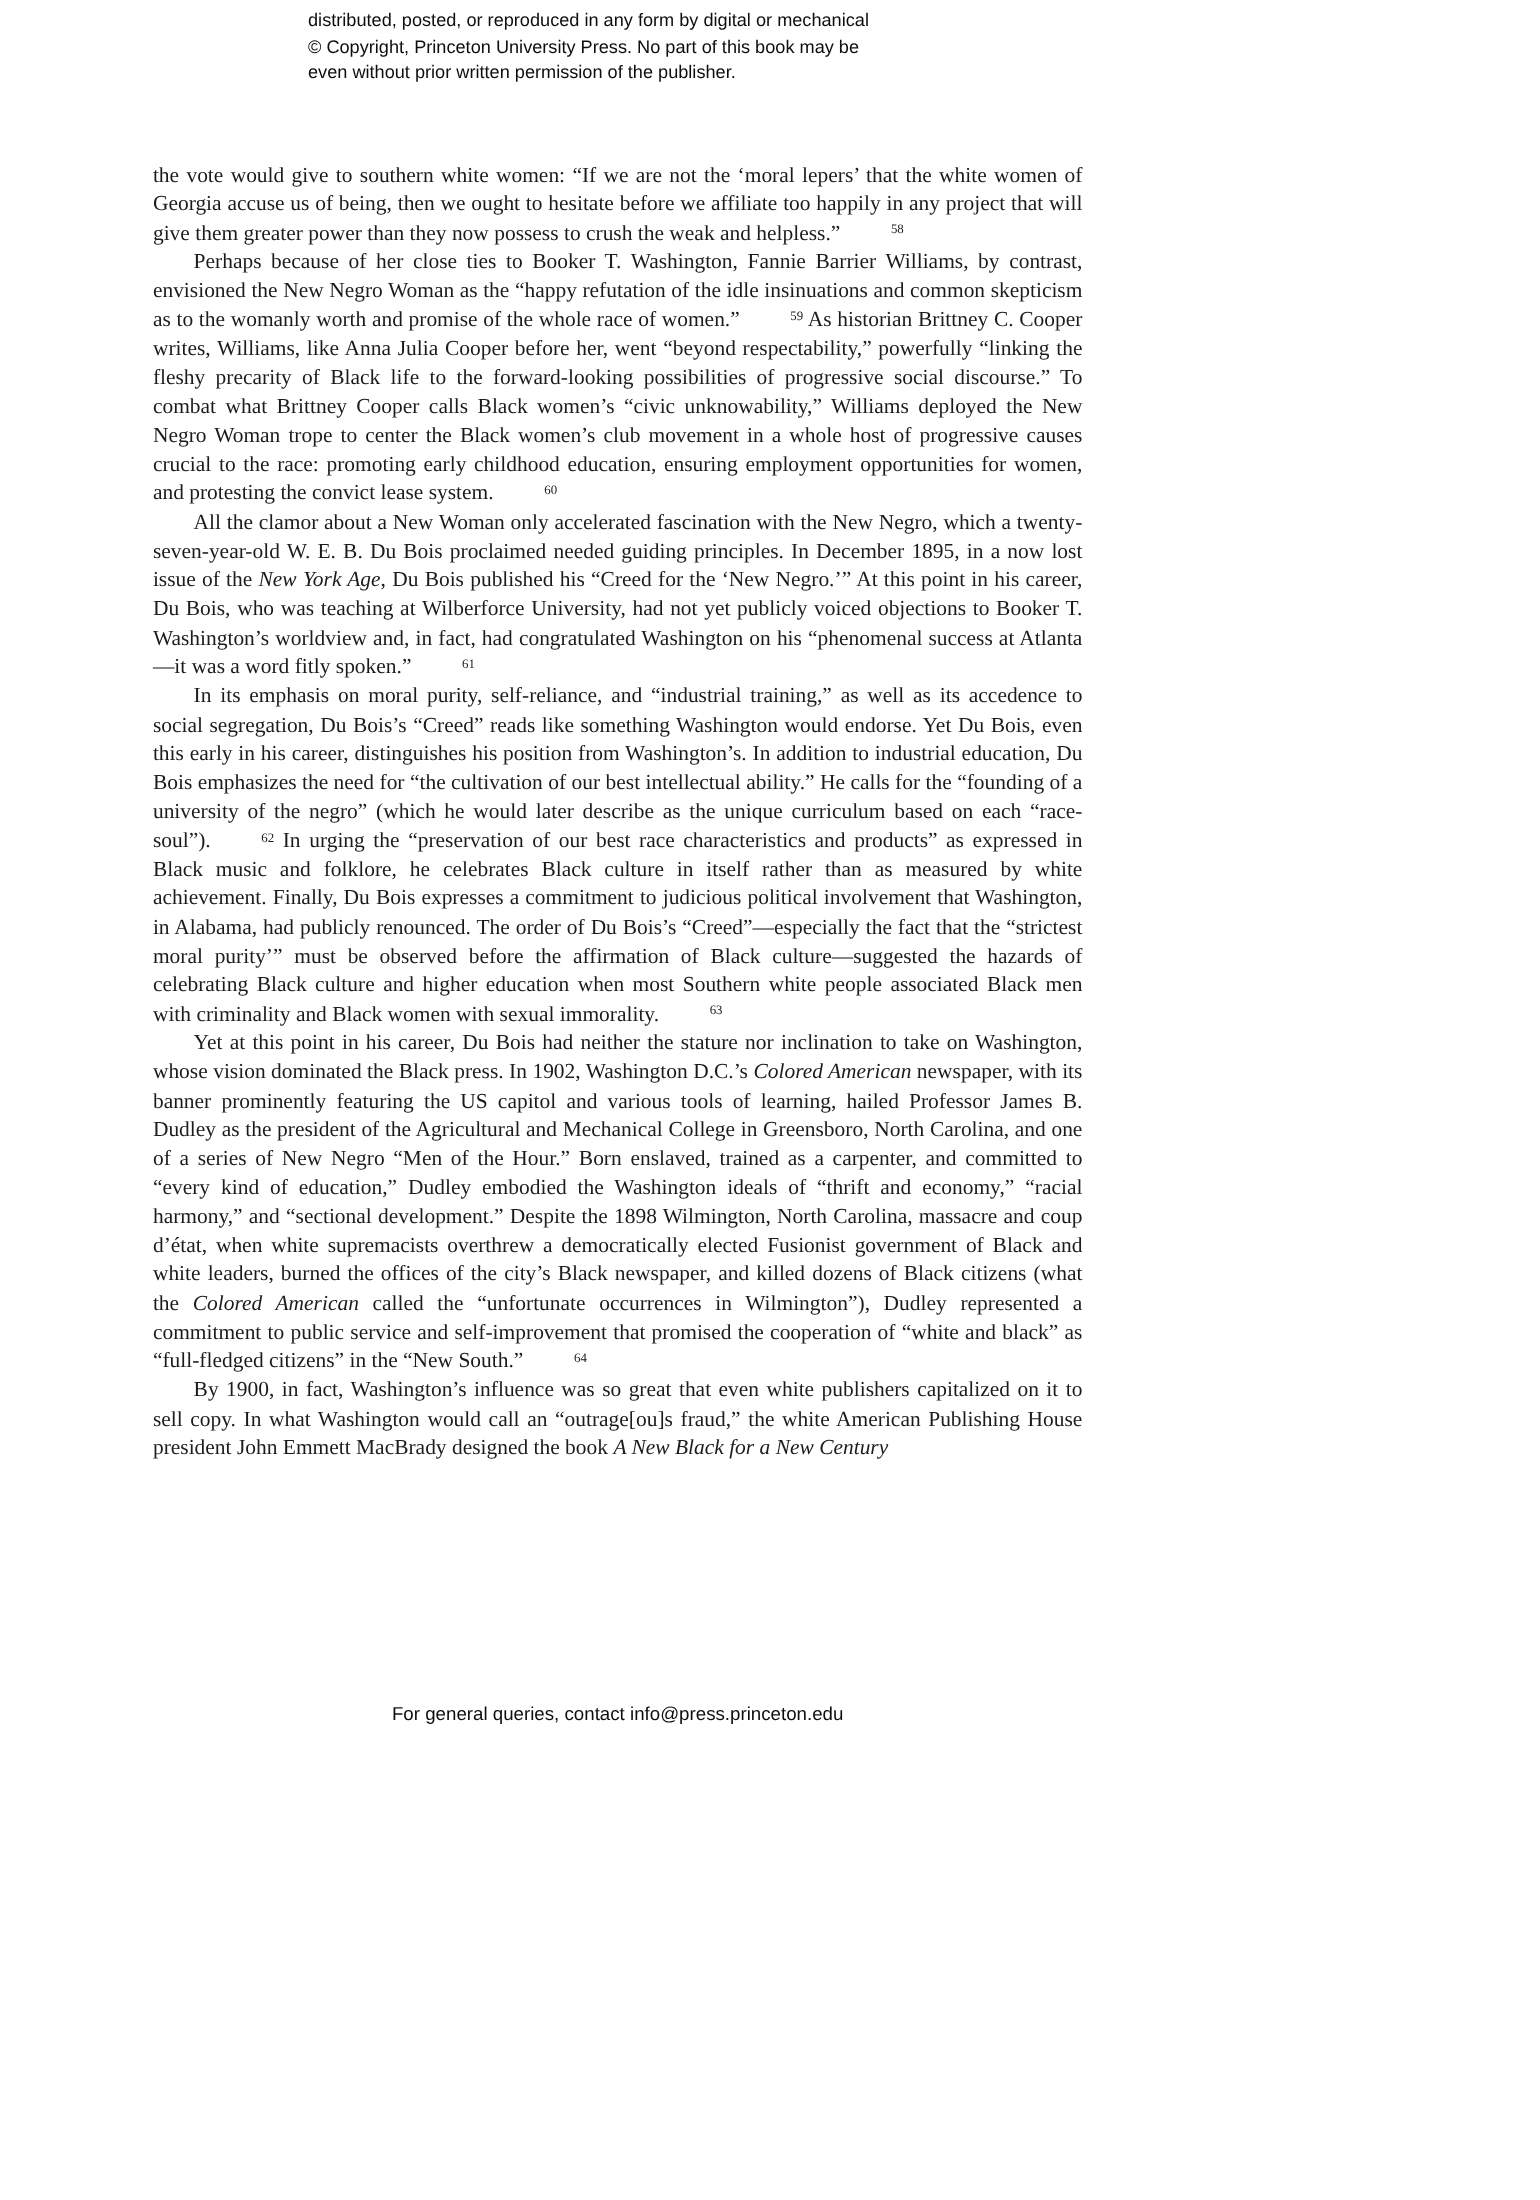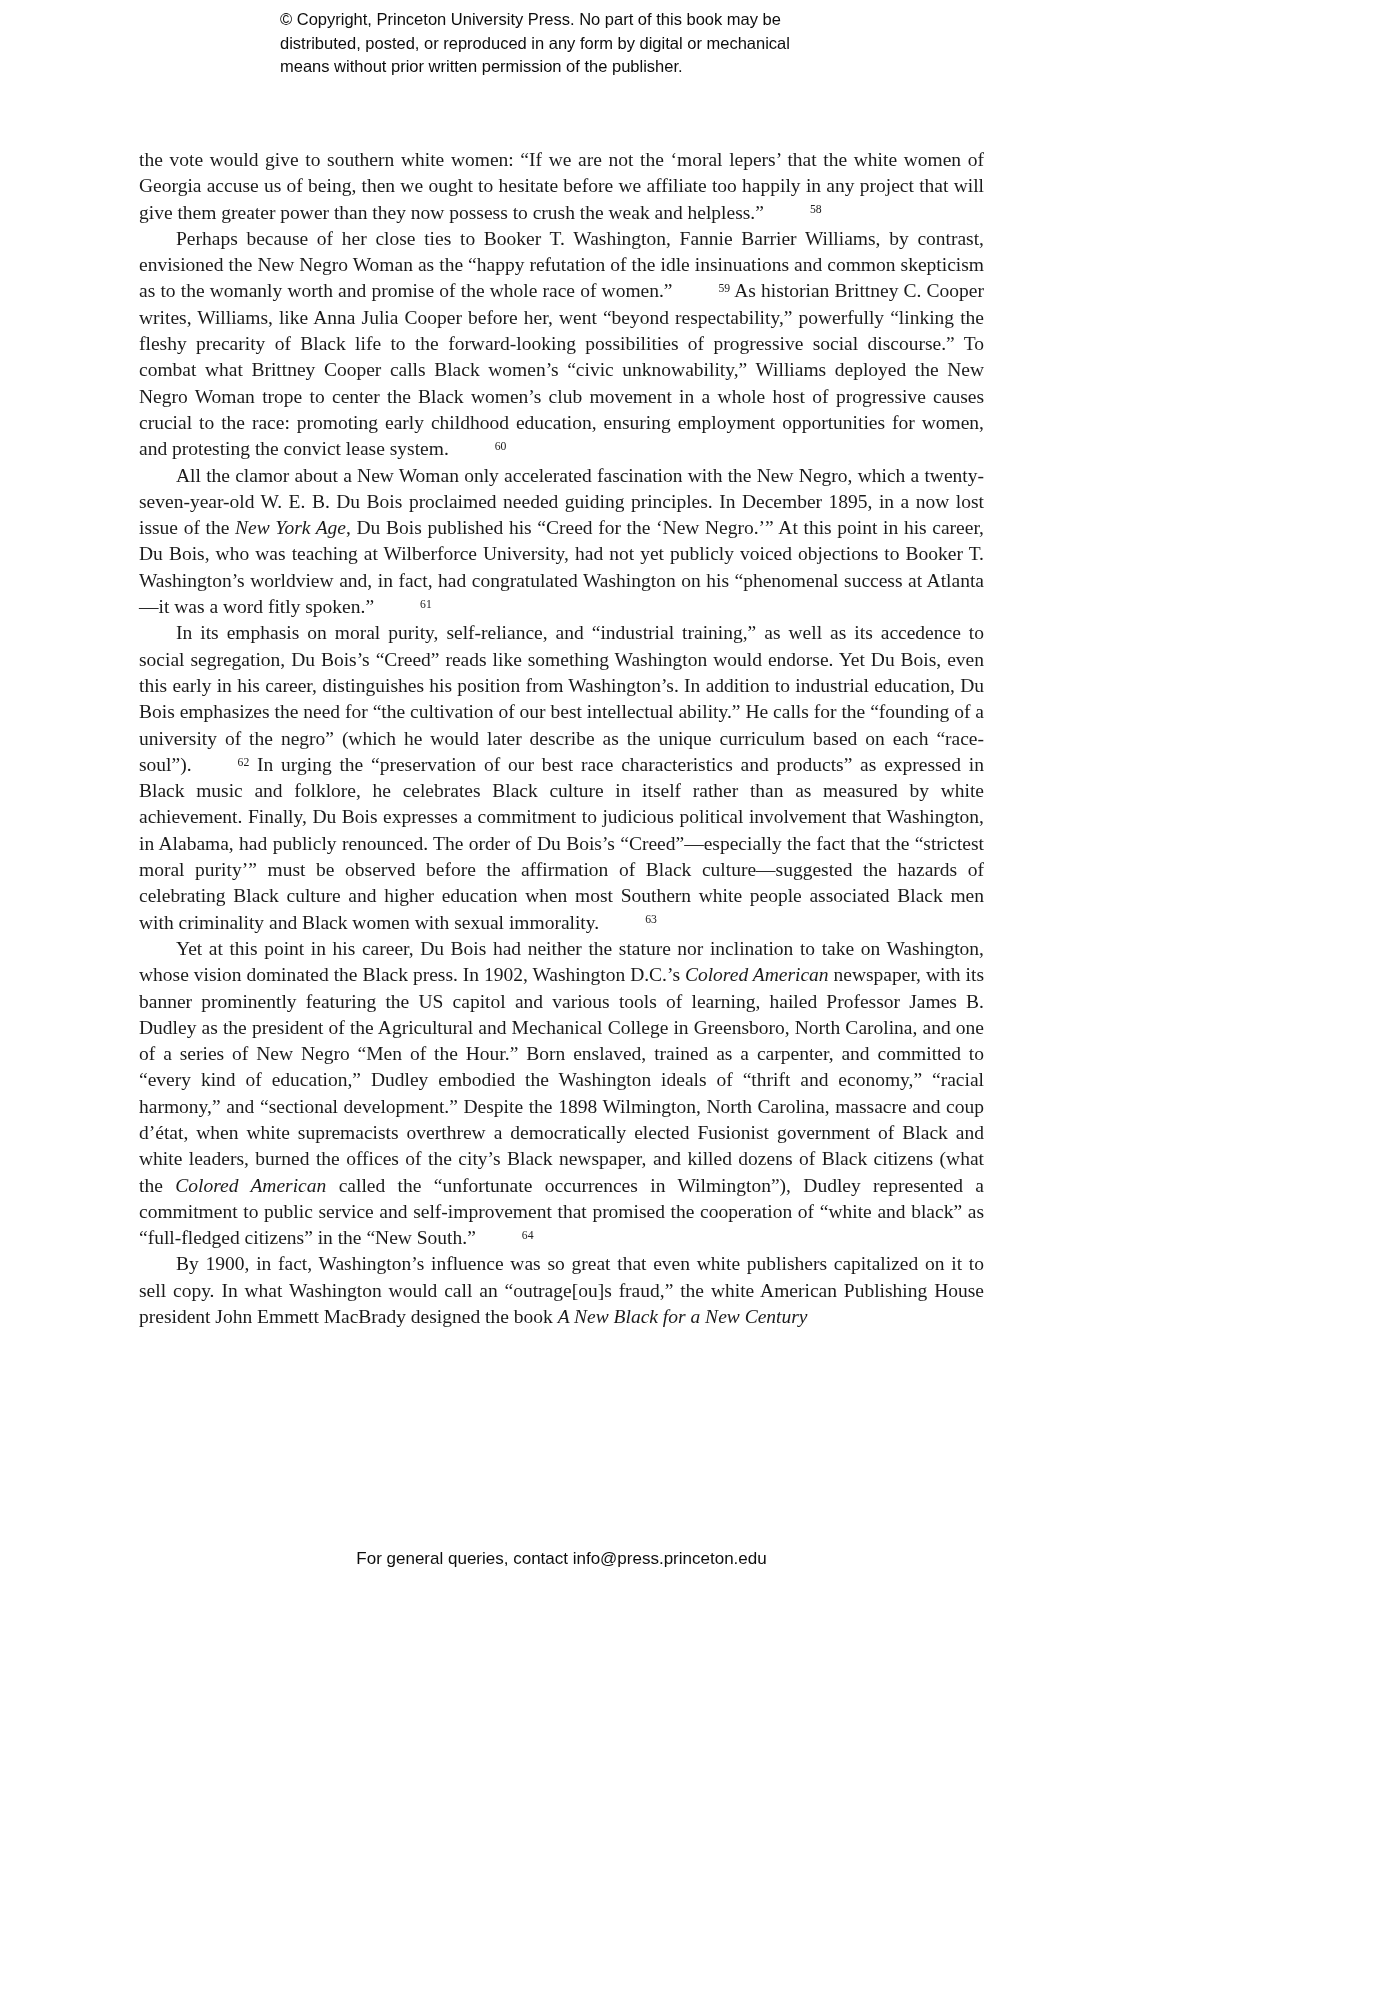--- a/index.html
+++ b/index.html
@@ -75,23 +75,23 @@
     font-size: 17px;
     color: #0d0d0d;
   }
 </style>
 </head>
 <body>
 
 <div class="page">
 
   <header class="copyright">
+      <div>distributed, posted, or reproduced in any form by digital or mechanical</div>
       <div>© Copyright, Princeton University Press. No part of this book may be</div>
-      <div>distributed, posted, or reproduced in any form by digital or mechanical</div>
-      <div>means without prior written permission of the publisher.</div>
+      <div>even without prior written permission of the publisher.</div>
     </header>
 
 
   <main class="body-text">
       <p class="para"><span>the vote would give to southern white women: “If we are not the ‘moral lepers’ that the white women of Georgia accuse us of being, then we ought to hesitate before we affiliate too happily in any project that will give them greater power than they now possess to crush the weak and helpless.”</span><sup>58</sup></p>
       <p class="para indent"><span>Perhaps because of her close ties to Booker T. Washington, Fannie Barrier Williams, by contrast, envisioned the New Negro Woman as the “happy refutation of the idle insinuations and common skepticism as to the womanly worth and promise of the whole race of women.”</span><sup>59</sup><span> As historian Brittney C. Cooper writes, Williams, like Anna Julia Cooper before her, went “beyond respectability,” powerfully “linking the fleshy precarity of Black life to the forward-looking possibilities of progressive social discourse.” To combat what Brittney Cooper calls Black women’s “civic unknowability,” Williams deployed the New Negro Woman trope to center the Black women’s club movement in a whole host of progressive causes crucial to the race: promoting early childhood education, ensuring employment opportunities for women, and protesting the convict lease system.</span><sup>60</sup></p>
       <p class="para indent"><span>All the clamor about a New Woman only accelerated fascination with the New Negro, which a twenty-seven-year-old W. E. B. Du Bois proclaimed needed guiding principles. In December 1895, in a now lost issue of the </span><em>New York Age</em><span>, Du Bois published his “Creed for the ‘New Negro.’” At this point in his career, Du Bois, who was teaching at Wilberforce University, had not yet publicly voiced objections to Booker T. Washington’s worldview and, in fact, had congratulated Washington on his “phenomenal success at Atlanta—it was a word fitly spoken.”</span><sup>61</sup></p>
       <p class="para indent"><span>In its emphasis on moral purity, self-reliance, and “industrial training,” as well as its accedence to social segregation, Du Bois’s “Creed” reads like something Washington would endorse. Yet Du Bois, even this early in his career, distinguishes his position from Washington’s. In addition to industrial education, Du Bois emphasizes the need for “the cultivation of our best intellectual ability.” He calls for the “founding of a university of the negro” (which he would later describe as the unique curriculum based on each “race-soul”).</span><sup>62</sup><span> In urging the “preservation of our best race characteristics and products” as expressed in Black music and folklore, he celebrates Black culture in itself rather than as measured by white achievement. Finally, Du Bois expresses a commitment to judicious political involvement that Washington, in Alabama, had publicly renounced. The order of Du Bois’s “Creed”—especially the fact that the “strictest moral purity’” must be observed before the affirmation of Black culture—suggested the hazards of celebrating Black culture and higher education when most Southern white people associated Black men with criminality and Black women with sexual immorality.</span><sup>63</sup></p>
       <p class="para indent"><span>Yet at this point in his career, Du Bois had neither the stature nor inclination to take on Washington, whose vision dominated the Black press. In 1902, Washington D.C.’s </span><em>Colored American</em><span> newspaper, with its banner prominently featuring the US capitol and various tools of learning, hailed Professor James B. Dudley as the president of the Agricultural and Mechanical College in Greensboro, North Carolina, and one of a series of New Negro “Men of the Hour.” Born enslaved, trained as a carpenter, and committed to “every kind of education,” Dudley embodied the Washington ideals of “thrift and economy,” “racial harmony,” and “sectional development.” Despite the 1898 Wilmington, North Carolina, massacre and coup d’état, when white supremacists overthrew a democratically elected Fusionist government of Black and white leaders, burned the offices of the city’s Black newspaper, and killed dozens of Black citizens (what the </span><em>Colored American</em><span> called the “unfortunate occurrences in Wilmington”), Dudley represented a commitment to public service and self-improvement that promised the cooperation of “white and black” as “full-fledged citizens” in the “New South.”</span><sup>64</sup></p>
       <p class="para indent"><span>By 1900, in fact, Washington’s influence was so great that even white publishers capitalized on it to sell copy. In what Washington would call an “outrage[ou]s fraud,” the white American Publishing House president John Emmett MacBrady designed the book </span><em>A New Black for a New Century</em></p>

